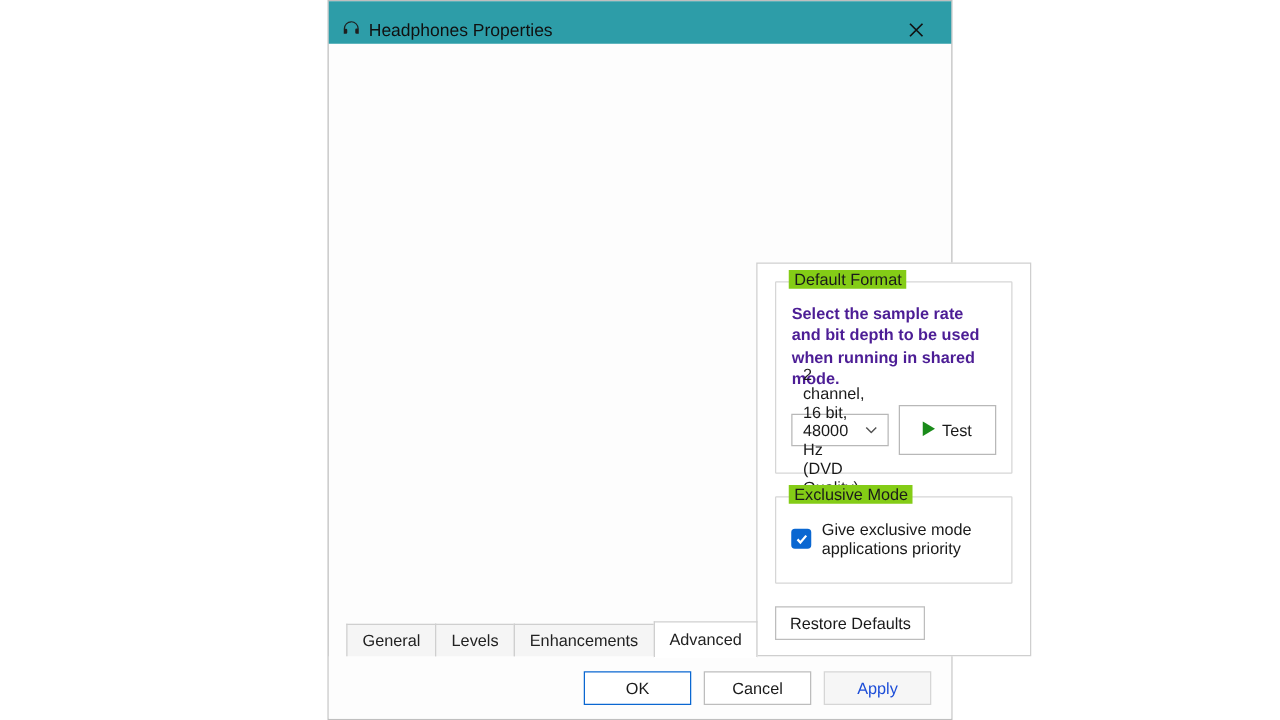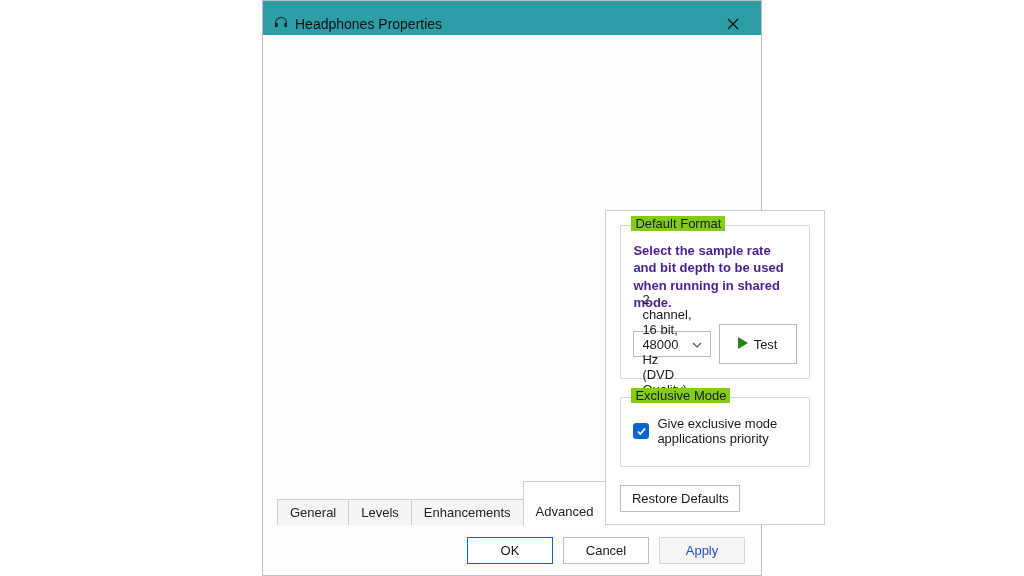--- a/index.html
+++ b/index.html
@@ -60,21 +60,21 @@
     margin-right: -1px;
     font-size: 13px;
     color: #222;
     cursor: default;
   }
   .tab.active {
     background: #ffffff;
     border-bottom: 1px solid #ffffff;
     position: relative;
     top: 1px;
-    padding-top: 22px;
+    padding-top: 6px;
     padding-bottom: 6px;
   }
   .tab-panel {
     border: 1px solid #cfcfcf;
     background: #ffffff;
     flex: 1;
     margin-top: -1px;
     padding: 14px 14px 10px 14px;
     display: flex;
     flex-direction: column;

